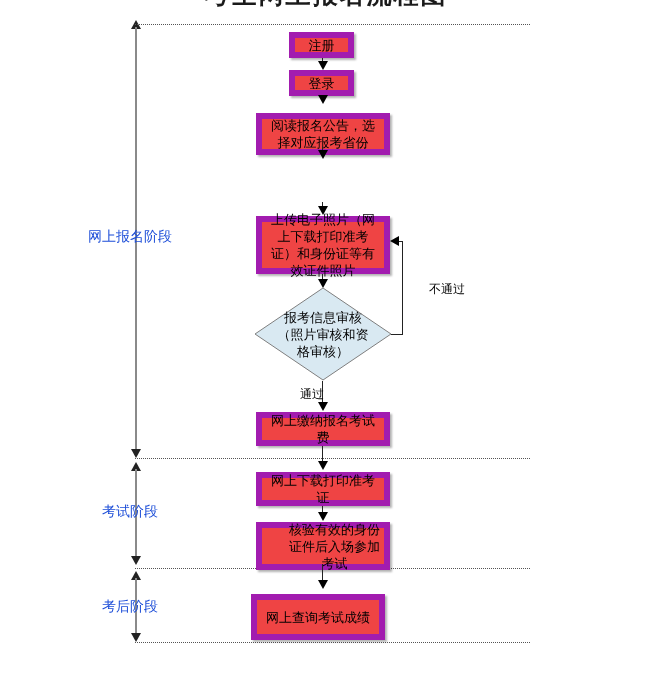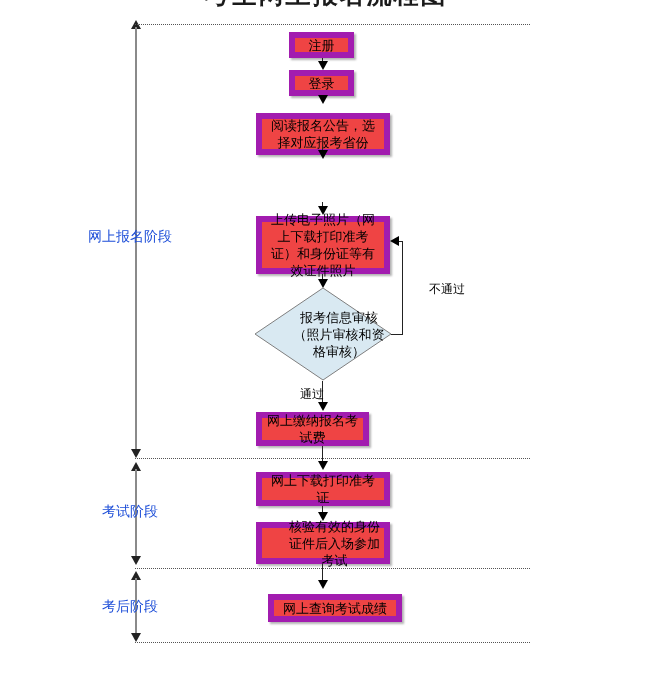--- a/index.html
+++ b/index.html
@@ -58,21 +58,21 @@
   }
   .diamond-shape {
     position: absolute;
     left: 0;
     top: 0;
     width: 100%;
     height: 100%;
   }
   .diamond-label {
     position: absolute;
-    left: 16px;
+    left: 0;
     top: 0;
     width: 100%;
     height: 100%;
     display: flex;
     align-items: center;
     justify-content: center;
     font-size: 13px;
     line-height: 17px;
     text-align: center;
     color: #000;
@@ -186,33 +186,33 @@
     <span class="txt">上传电子照片（网上下载打印准考证）和身份证等有效证件照片</span>
   </div>
 
   <div class="diamond-wrap" style="left:254px; top:287px; width:138px; height:94px;">
     <svg class="diamond-shape" viewBox="0 0 138 94" preserveAspectRatio="none">
       <polygon points="69,1 137,47 69,93 1,47" fill="#d9e9f2" stroke="#7f7f7f" stroke-width="1"></polygon>
     </svg>
     <div class="diamond-label" style="padding:0 22px; box-sizing:border-box;">报考信息审核（照片审核和资格审核）</div>
   </div>
 
-  <div class="node box" style="left:256px; top:412px; width:113px; height:34px;">
+  <div class="node box" style="left:256px; top:412px; width:134px; height:34px;">
     <span class="txt">网上缴纳报名考试费</span>
   </div>
 
   <div class="node box" style="left:256px; top:472px; width:134px; height:34px;">
     <span class="txt">网上下载打印准考证</span>
   </div>
 
-  <div class="node box" style="left:256px; top:522px; width:134px; height:42px;padding-left:23px;">
+  <div class="node box" style="left:256px; top:522px; width:134px; height:48px;padding-left:23px;">
     <span class="txt">核验有效的身份证件后入场参加考试</span>
   </div>
 
-  <div class="node box" style="left:268px; top:594px; width:134px; height:28px;">
+  <div class="node box" style="left:251px; top:594px; width:134px; height:46px;">
     <span class="txt">网上查询考试成绩</span>
   </div>
 
   <div class="vline" style="left:322px; top:58px; height:5px;"></div>
   <div class="arrow-down" style="left:318px; top:61px;"></div>
 
   <div class="vline" style="left:322px; top:96px; height:4px;"></div>
   <div class="arrow-down" style="left:318px; top:95px;"></div>
 
   <div class="vline" style="left:322px; top:146px; height:6px;"></div>

